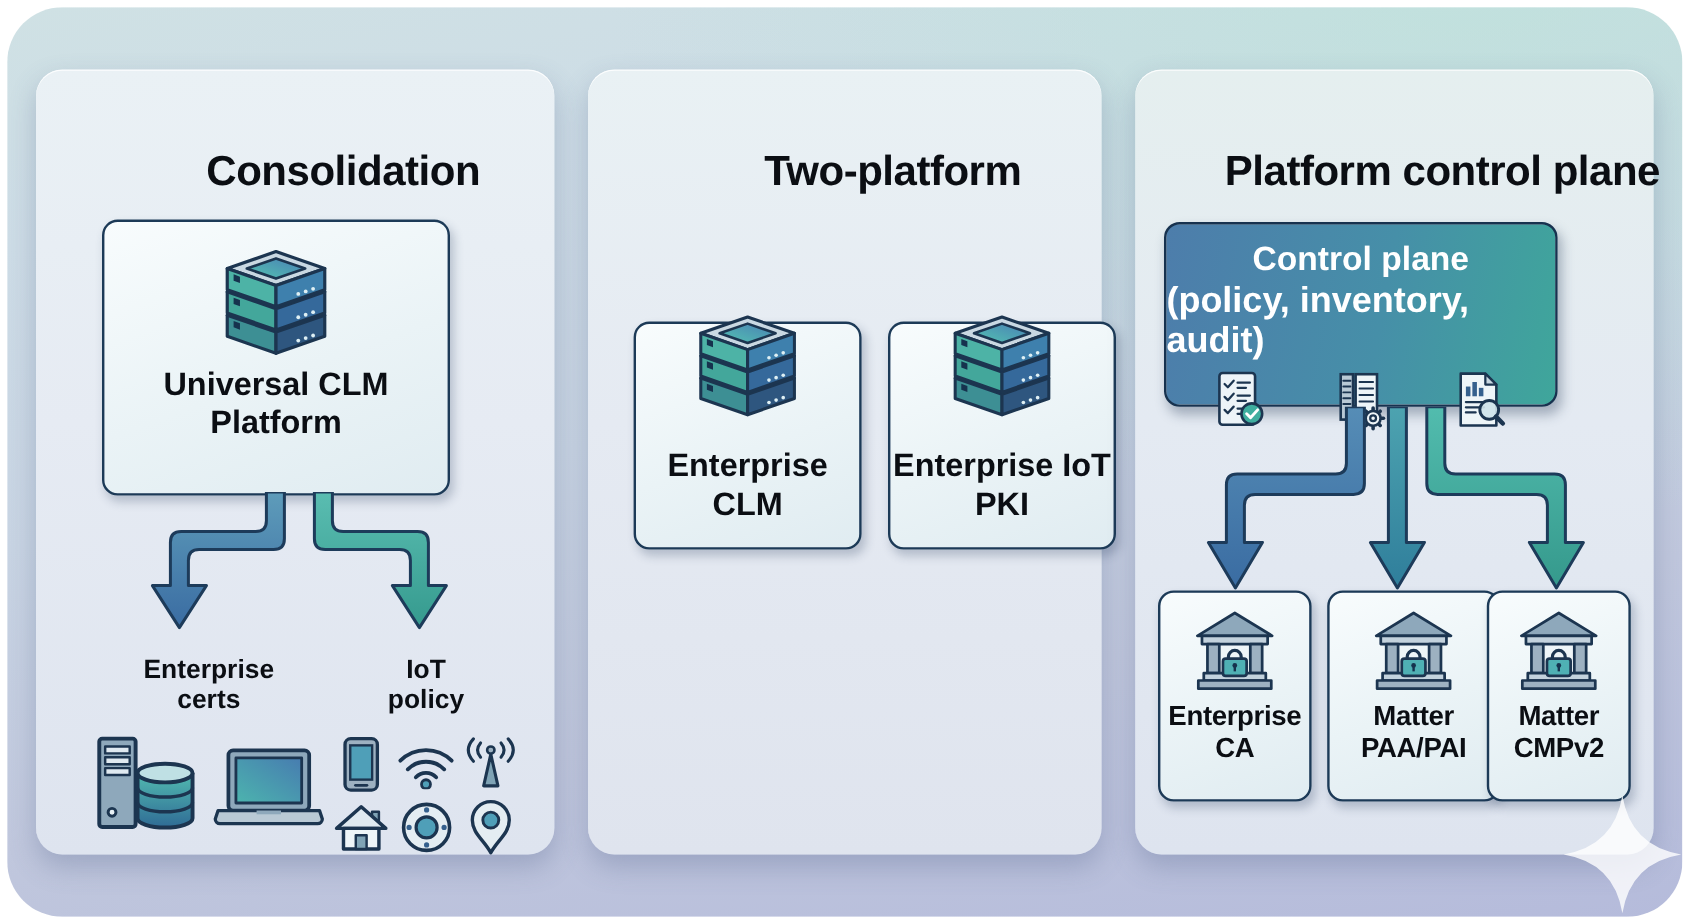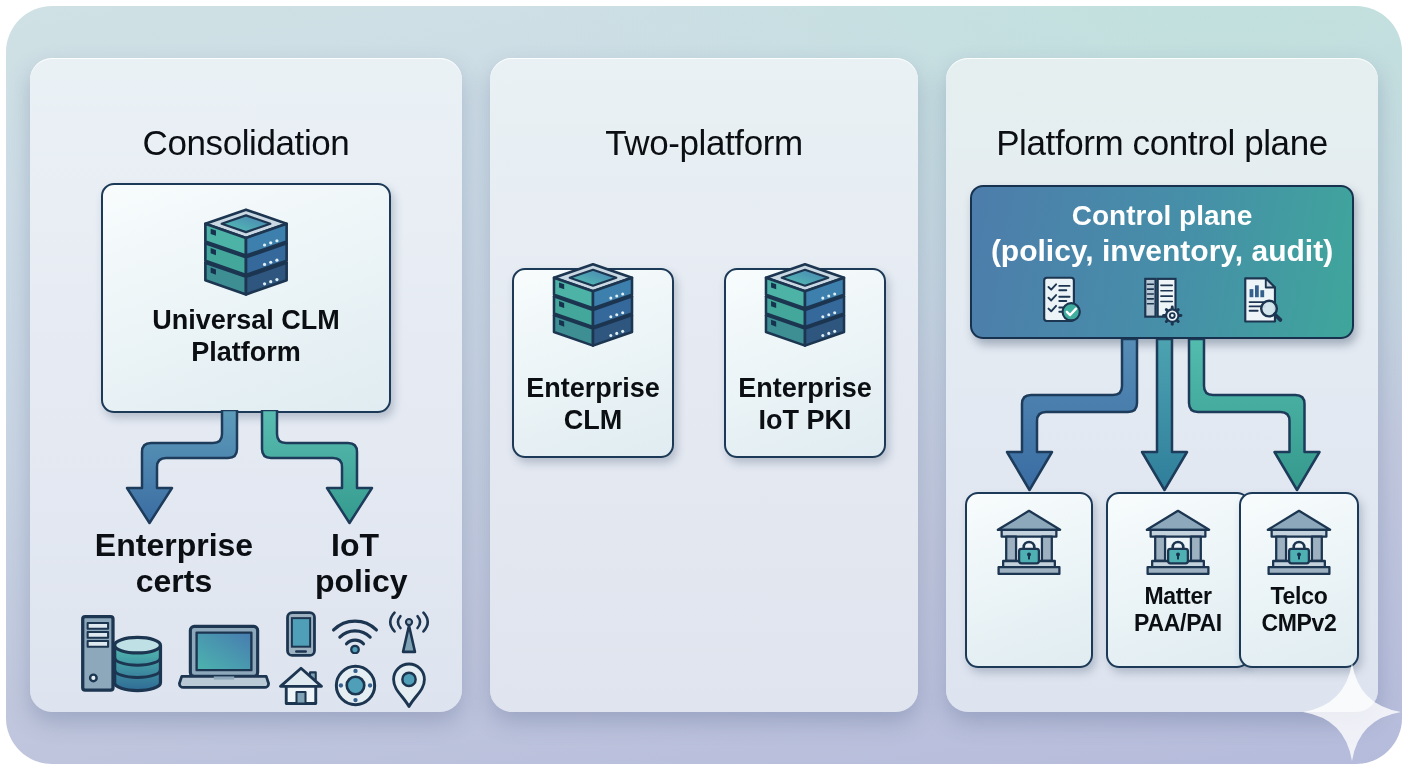--- a/index.html
+++ b/index.html
@@ -9,46 +9,46 @@
       background:
         radial-gradient(ellipse at 88% -5%, rgba(186,228,216,.65), rgba(186,228,216,0) 42%),
         linear-gradient(170deg,#cfe1e4 0%,#cddce6 20%,#c8d4e3 45%,#c0c7dd 70%,#b5bbdb 100%);}
   .panel{position:absolute;top:58px;height:654px;border-radius:22px;
          background:linear-gradient(180deg,#eaf1f5 0%,#e6ebf3 45%,#dee4ef 100%);
          box-shadow:0 10px 22px rgba(80,95,135,.30), inset 0 1px 0 rgba(255,255,255,.85);}
   #panel-1{left:30px;width:432px;}
   #panel-2{left:490px;width:428px;background:linear-gradient(180deg,#e9f1f4 0%,#e5eaf2 45%,#dfe4ee 100%);}
   #panel-3{left:946px;width:432px;background:linear-gradient(180deg,#e5efef 0%,#e4eaf2 45%,#dee4ef 100%);}
   .panel-title{position:absolute;top:36px;left:0;width:100%;text-align:center;
-               font-size:35px;font-weight:400;letter-spacing:-.4px;}
+               font-size:35px;font-weight:700;letter-spacing:-.4px;padding-left:40px;}
   .node-box{box-sizing:border-box;border:2.5px solid #1c3a57;border-radius:13px;
             background:linear-gradient(160deg,#f8fcfd 0%,#eaf3f6 55%,#e0ecf1 100%);
             box-shadow:3px 5px 8px rgba(40,60,90,.25);}
   
-  .clm-box{position:absolute;left:71px;top:125px;width:290px;height:230px;
+  .clm-box{position:absolute;left:55px;top:125px;width:290px;height:230px;
            display:flex;flex-direction:column;align-items:center;padding-top:14px;}
   .clm-label{font-size:27px;font-weight:700;line-height:1.2;text-align:center;margin-top:6px;max-width:250px;}
   .arrows-svg{position:absolute;left:0;display:block;}
   .branch{position:absolute;text-align:center;}
   #branch-enterprise{left:38px;top:470px;width:212px;}
   #branch-iot{left:242px;top:470px;width:166px;}
-  .branch-label{font-size:32px;font-weight:700;line-height:1.12;margin:0 auto;}
+  .branch-label{font-size:22px;font-weight:700;line-height:1.12;margin:18px auto;}
   #branch-enterprise .branch-label{max-width:160px;}
   #branch-iot .branch-label{max-width:80px;}
   .ent-icons{display:flex;align-items:flex-end;justify-content:center;gap:10px;margin-top:14px;}
   .iot-grid{display:grid;grid-template-columns:repeat(3,50px);grid-auto-rows:48px;
             justify-content:center;align-items:center;justify-items:center;gap:4px;margin-top:10px;}
   
-  .tp-box{position:absolute;top:210px;width:162px;height:190px;}
+  .tp-box{position:absolute;top:210px;width:190px;height:190px;margin-left:16px;}
   #tp-left{left:22px;} #tp-right{left:234px;}
   .tp-icon{position:absolute;left:50%;transform:translateX(-50%);top:-16px;}
   .tp-label{position:absolute;left:0;top:102px;width:100%;text-align:center;
             font-size:27px;font-weight:700;line-height:1.2;}
   
-  .ctrl-box{position:absolute;left:24px;top:127px;width:384px;height:154px;box-sizing:border-box;
+  .ctrl-box{position:absolute;left:24px;top:127px;width:328px;height:154px;box-sizing:border-box;
             border:2.5px solid #17324f;border-radius:13px;
             background:linear-gradient(100deg,#4d7dab 0%,#468fa8 55%,#3fa69b 100%);
             box-shadow:3px 6px 10px rgba(40,60,90,.35);
             display:flex;flex-direction:column;align-items:center;color:#ffffff;padding-top:13px;}
   .ctrl-title{font-size:28px;font-weight:700;line-height:1.15;}
   .ctrl-sub{font-size:30px;font-weight:700;line-height:1.1;margin-top:2px;}
   .ctrl-icons{display:flex;gap:44px;margin-top:7px;}
   .target-box{position:absolute;top:434px;height:176px;box-sizing:border-box;
               display:flex;flex-direction:column;align-items:center;padding-top:13px;}
   #target-0{left:19px;width:128px;} #target-1{left:160px;width:144px;} #target-2{left:293px;width:120px;}
@@ -387,31 +387,32 @@
         <path d="M176,0 L176,47 Q176,56 167,56 L85,56 Q76,56 76,65 L76,113 L61,113 L83.5,151 L106,113 L91,113 L91,82 Q91,73 100,73 L182,73 Q191,73 191,64 L191,0 Z" fill="url(#gArrB3)"></path>
         <path d="M211,0 L211,113 L196,113 L218.5,151 L241,113 L226,113 L226,0 Z" fill="url(#gArrM3)"></path>
         <path d="M258,0 L258,47 Q258,56 267,56 L349.5,56 Q358.5,56 358.5,65 L358.5,113 L373.5,113 L351,151 L328.5,113 L343.5,113 L343.5,82 Q343.5,73 334.5,73 L252,73 Q243,73 243,64 L243,0 Z" fill="url(#gArrT3)"></path>
       </g>
     </svg>
 
     <div class="node-box target-box" id="target-0">
       <svg width="76" height="70">
           <use href="#sym-bank"></use>
         </svg>
+      <div class="target-label">Enterprise CA</div>
     </div>
     <div class="node-box target-box" id="target-1">
       <svg width="76" height="70">
           <use href="#sym-bank"></use>
         </svg>
       <div class="target-label">Matter PAA/PAI</div>
     </div>
     <div class="node-box target-box" id="target-2">
       <svg width="76" height="70">
           <use href="#sym-bank"></use>
         </svg>
-      <div class="target-label">Telco CMPv2</div>
+      <div class="target-label">Matter CMPv2</div>
     </div>
   </section>
 
   <svg class="sparkle" width="98" height="104" viewBox="0 0 100 100">
     <path d="M50,0 Q57,43 100,50 Q57,57 50,100 Q43,57 0,50 Q43,43 50,0 Z" fill="#ffffff" opacity="0.8"></path>
   </svg>
 </div>
 
 </body></html>

